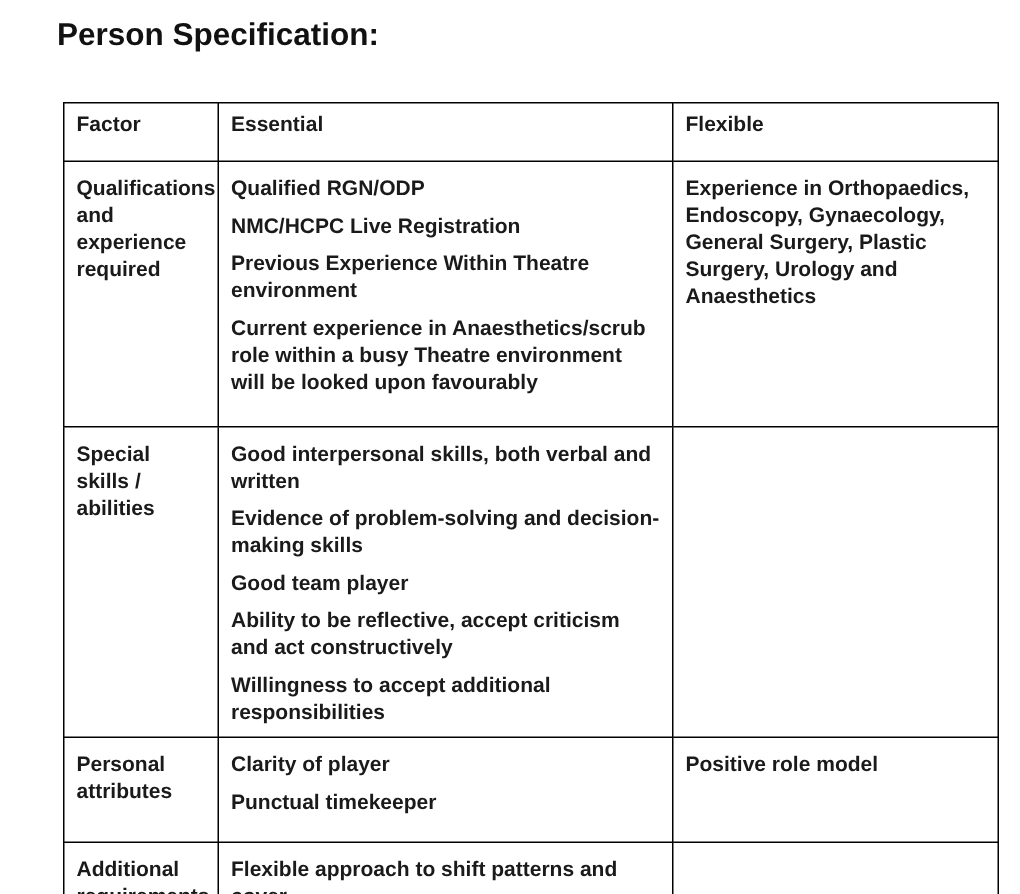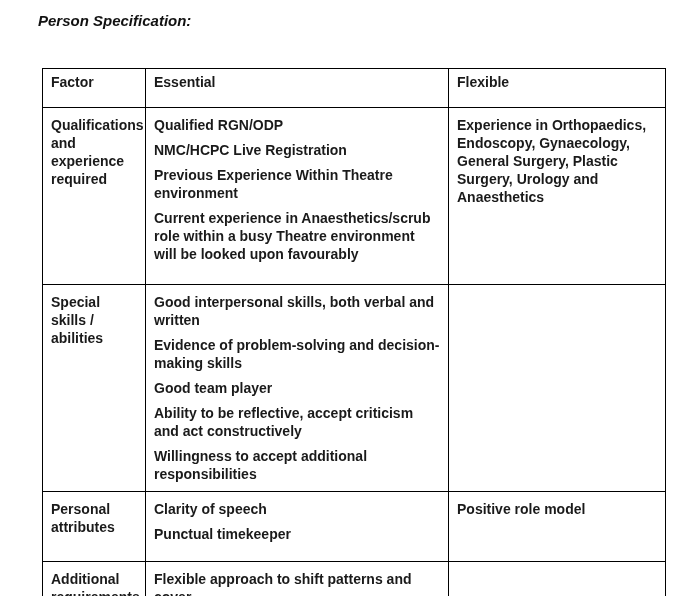--- a/index.html
+++ b/index.html
@@ -17,24 +17,23 @@
   .page {
     position: relative;
     width: 680px;
     height: 596px;
     background: #ffffff;
   }
   .doc-title {
     position: absolute;
     left: 38px;
     top: 12px;
-    font-size: 15px;
+    font-size: 21px;
     font-weight: bold;
     color: #111111;
-    font-style: italic;
   }
   table.spec-table {
     position: absolute;
     left: 42px;
     top: 68px;
     width: 623px;
     border-collapse: collapse;
     table-layout: fixed;
   }
   table.spec-table col.col-factor    { width: 103px; }
@@ -111,21 +110,21 @@
           <p>Ability to be reflective, accept criticism and act constructively</p>
           <p>Willingness to accept additional responsibilities</p>
         </td>
         <td></td>
       </tr>
       <tr class="row-3">
         <td>
           <p>Personal attributes</p>
         </td>
         <td>
-          <p>Clarity of speech</p>
+          <p>Clarity of player</p>
           <p>Punctual timekeeper</p>
         </td>
         <td>
           <p>Positive role model</p>
         </td>
       </tr>
       <tr class="row-4">
         <td>
           <p>Additional requirements</p>
         </td>

